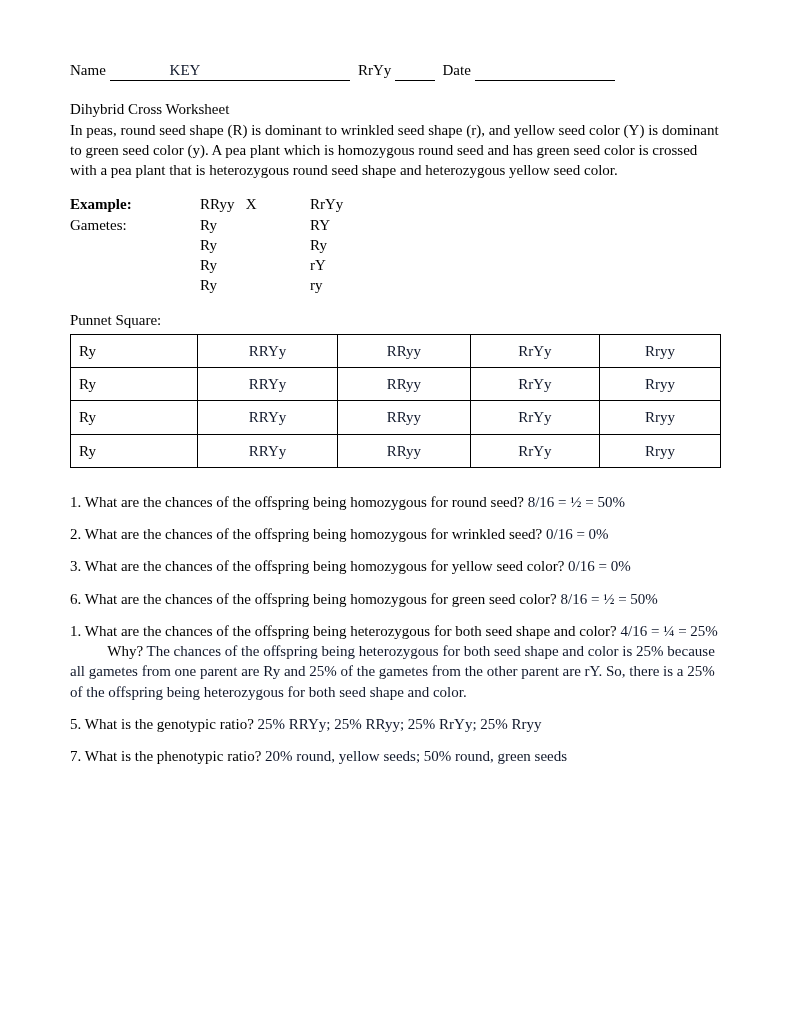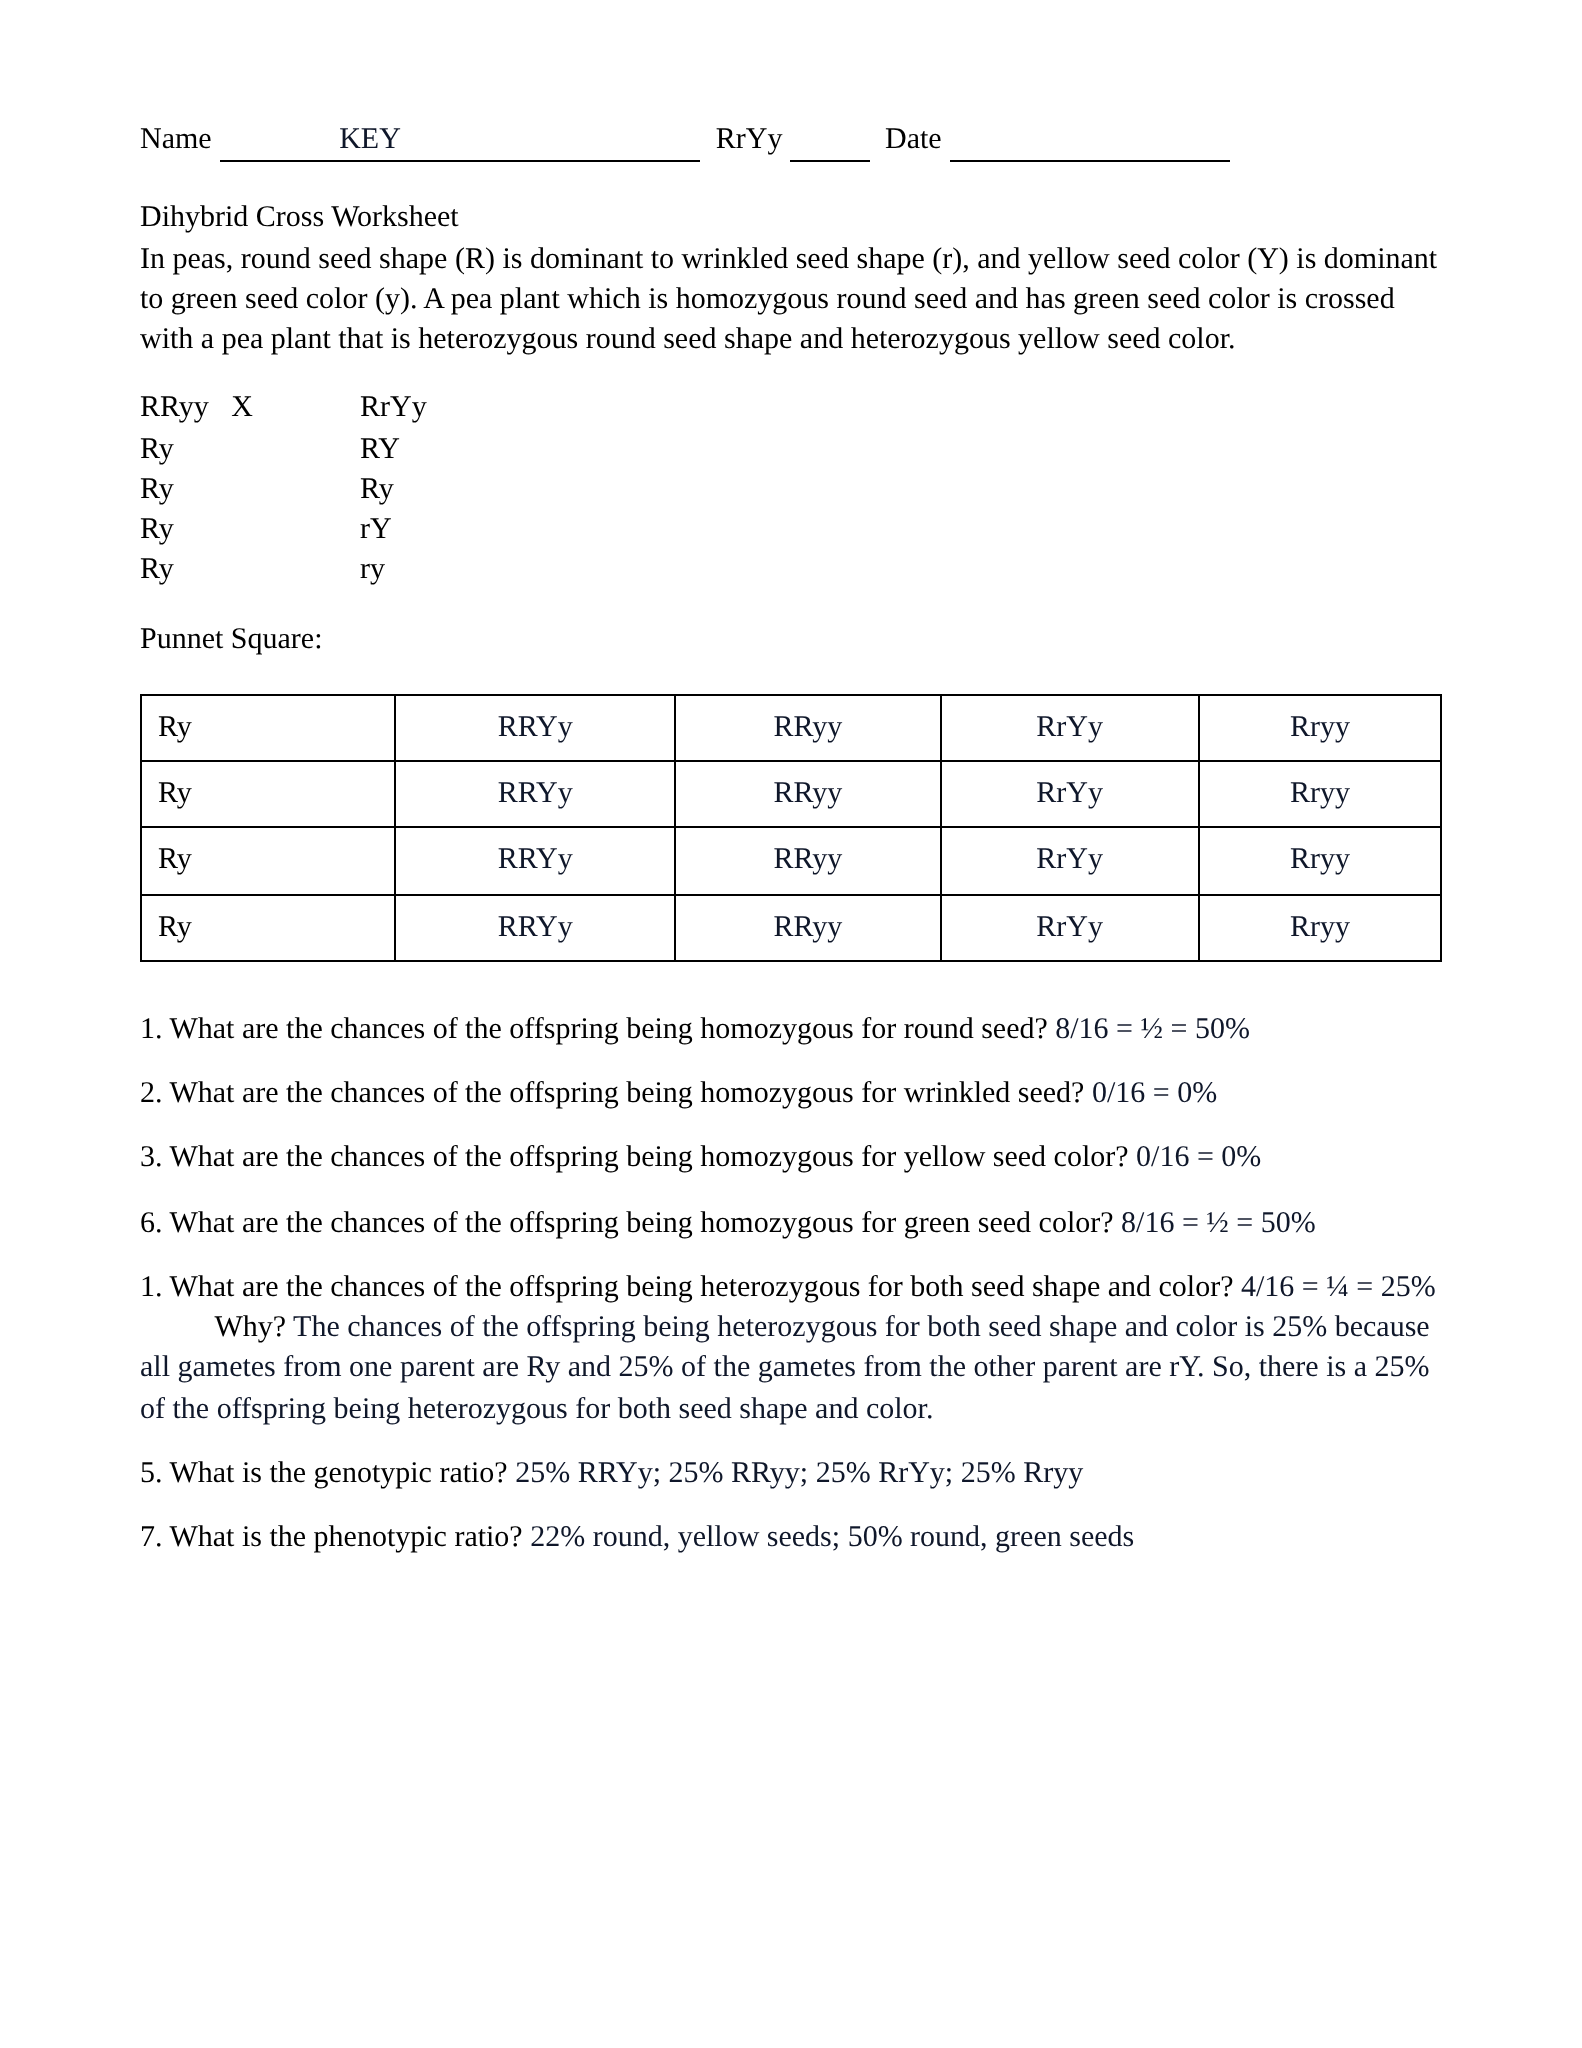--- a/index.html
+++ b/index.html
@@ -41,21 +41,21 @@
   .example-col1 {
     width: 130px;
   }
   .example-col2 {
     width: 110px;
   }
   .example-col3 {
     width: 80px;
   }
   .punnett-label {
-    margin-bottom: 17px;
+    margin-bottom: 4px;
   }
   table.punnett {
     border-collapse: collapse;
     width: 100%;
     margin-bottom: 24px;
   }
   table.punnett td, table.punnett th {
     border: 1px solid #000;
     padding: 6px 8px;
     text-align: center;
@@ -85,20 +85,24 @@
   &nbsp;<span>RrYy</span>
   <span class="underline" style="min-width:40px;">&nbsp;&nbsp;&nbsp;&nbsp;&nbsp;&nbsp;&nbsp;&nbsp;&nbsp;</span>
   &nbsp;<span>Date</span>
   <span class="underline" style="min-width:140px;">&nbsp;&nbsp;&nbsp;&nbsp;&nbsp;&nbsp;&nbsp;&nbsp;&nbsp;&nbsp;&nbsp;&nbsp;&nbsp;&nbsp;&nbsp;&nbsp;&nbsp;&nbsp;&nbsp;&nbsp;&nbsp;&nbsp;&nbsp;&nbsp;&nbsp;&nbsp;&nbsp;&nbsp;&nbsp;&nbsp;&nbsp;&nbsp;&nbsp;&nbsp;</span>
 </div>
 
 <div class="section-title">Dihybrid Cross Worksheet</div>
 <div class="intro">In peas, round seed shape (R) is dominant to wrinkled seed shape (r), and yellow seed color (Y) is dominant to green seed color (y). A pea plant which is homozygous round seed and has green seed color is crossed with a pea plant that is heterozygous round seed shape and heterozygous yellow seed color.</div>
 
 <div class="example-block">
+  <div class="example-col1">
+    <div><span class="bold">Example:</span></div>
+    <div>Gametes:</div>
+  </div>
   <div class="example-col2">
     <div>
       <span>RRyy</span>&nbsp;&nbsp;
       <span>X</span>
     </div>
     <div>Ry</div>
     <div>Ry</div>
     <div>Ry</div>
     <div>Ry</div>
   </div>
@@ -159,14 +163,14 @@
 </div>
 <div class="qblock">
   <span>1. What are the chances of the offspring being heterozygous for both seed shape and color? </span><span class="red">4/16 = ¼ = 25%</span>
   &nbsp;&nbsp;&nbsp;&nbsp;&nbsp;&nbsp;&nbsp;&nbsp;&nbsp;
   <span>Why? </span><span class="red">The chances of the offspring being heterozygous for both seed shape and color is 25% because all gametes from one parent are Ry and 25% of the gametes from the other parent are rY.  So, there is a 25% of the offspring being heterozygous for both seed shape and color.</span>
 </div>
 <div class="qline">
   <span>5. What is the genotypic ratio? </span><span class="red">25% RRYy; 25% RRyy; 25% RrYy; 25% Rryy</span>
 </div>
 <div class="qline">
-  <span>7. What is the phenotypic ratio? </span><span class="red">22% round, yellow seeds; 50% round, green seeds</span>
+  <span>7. What is the phenotypic ratio? </span><span class="red">20% round, yellow seeds; 50% round, green seeds</span>
 </div>
 
 </body></html>

